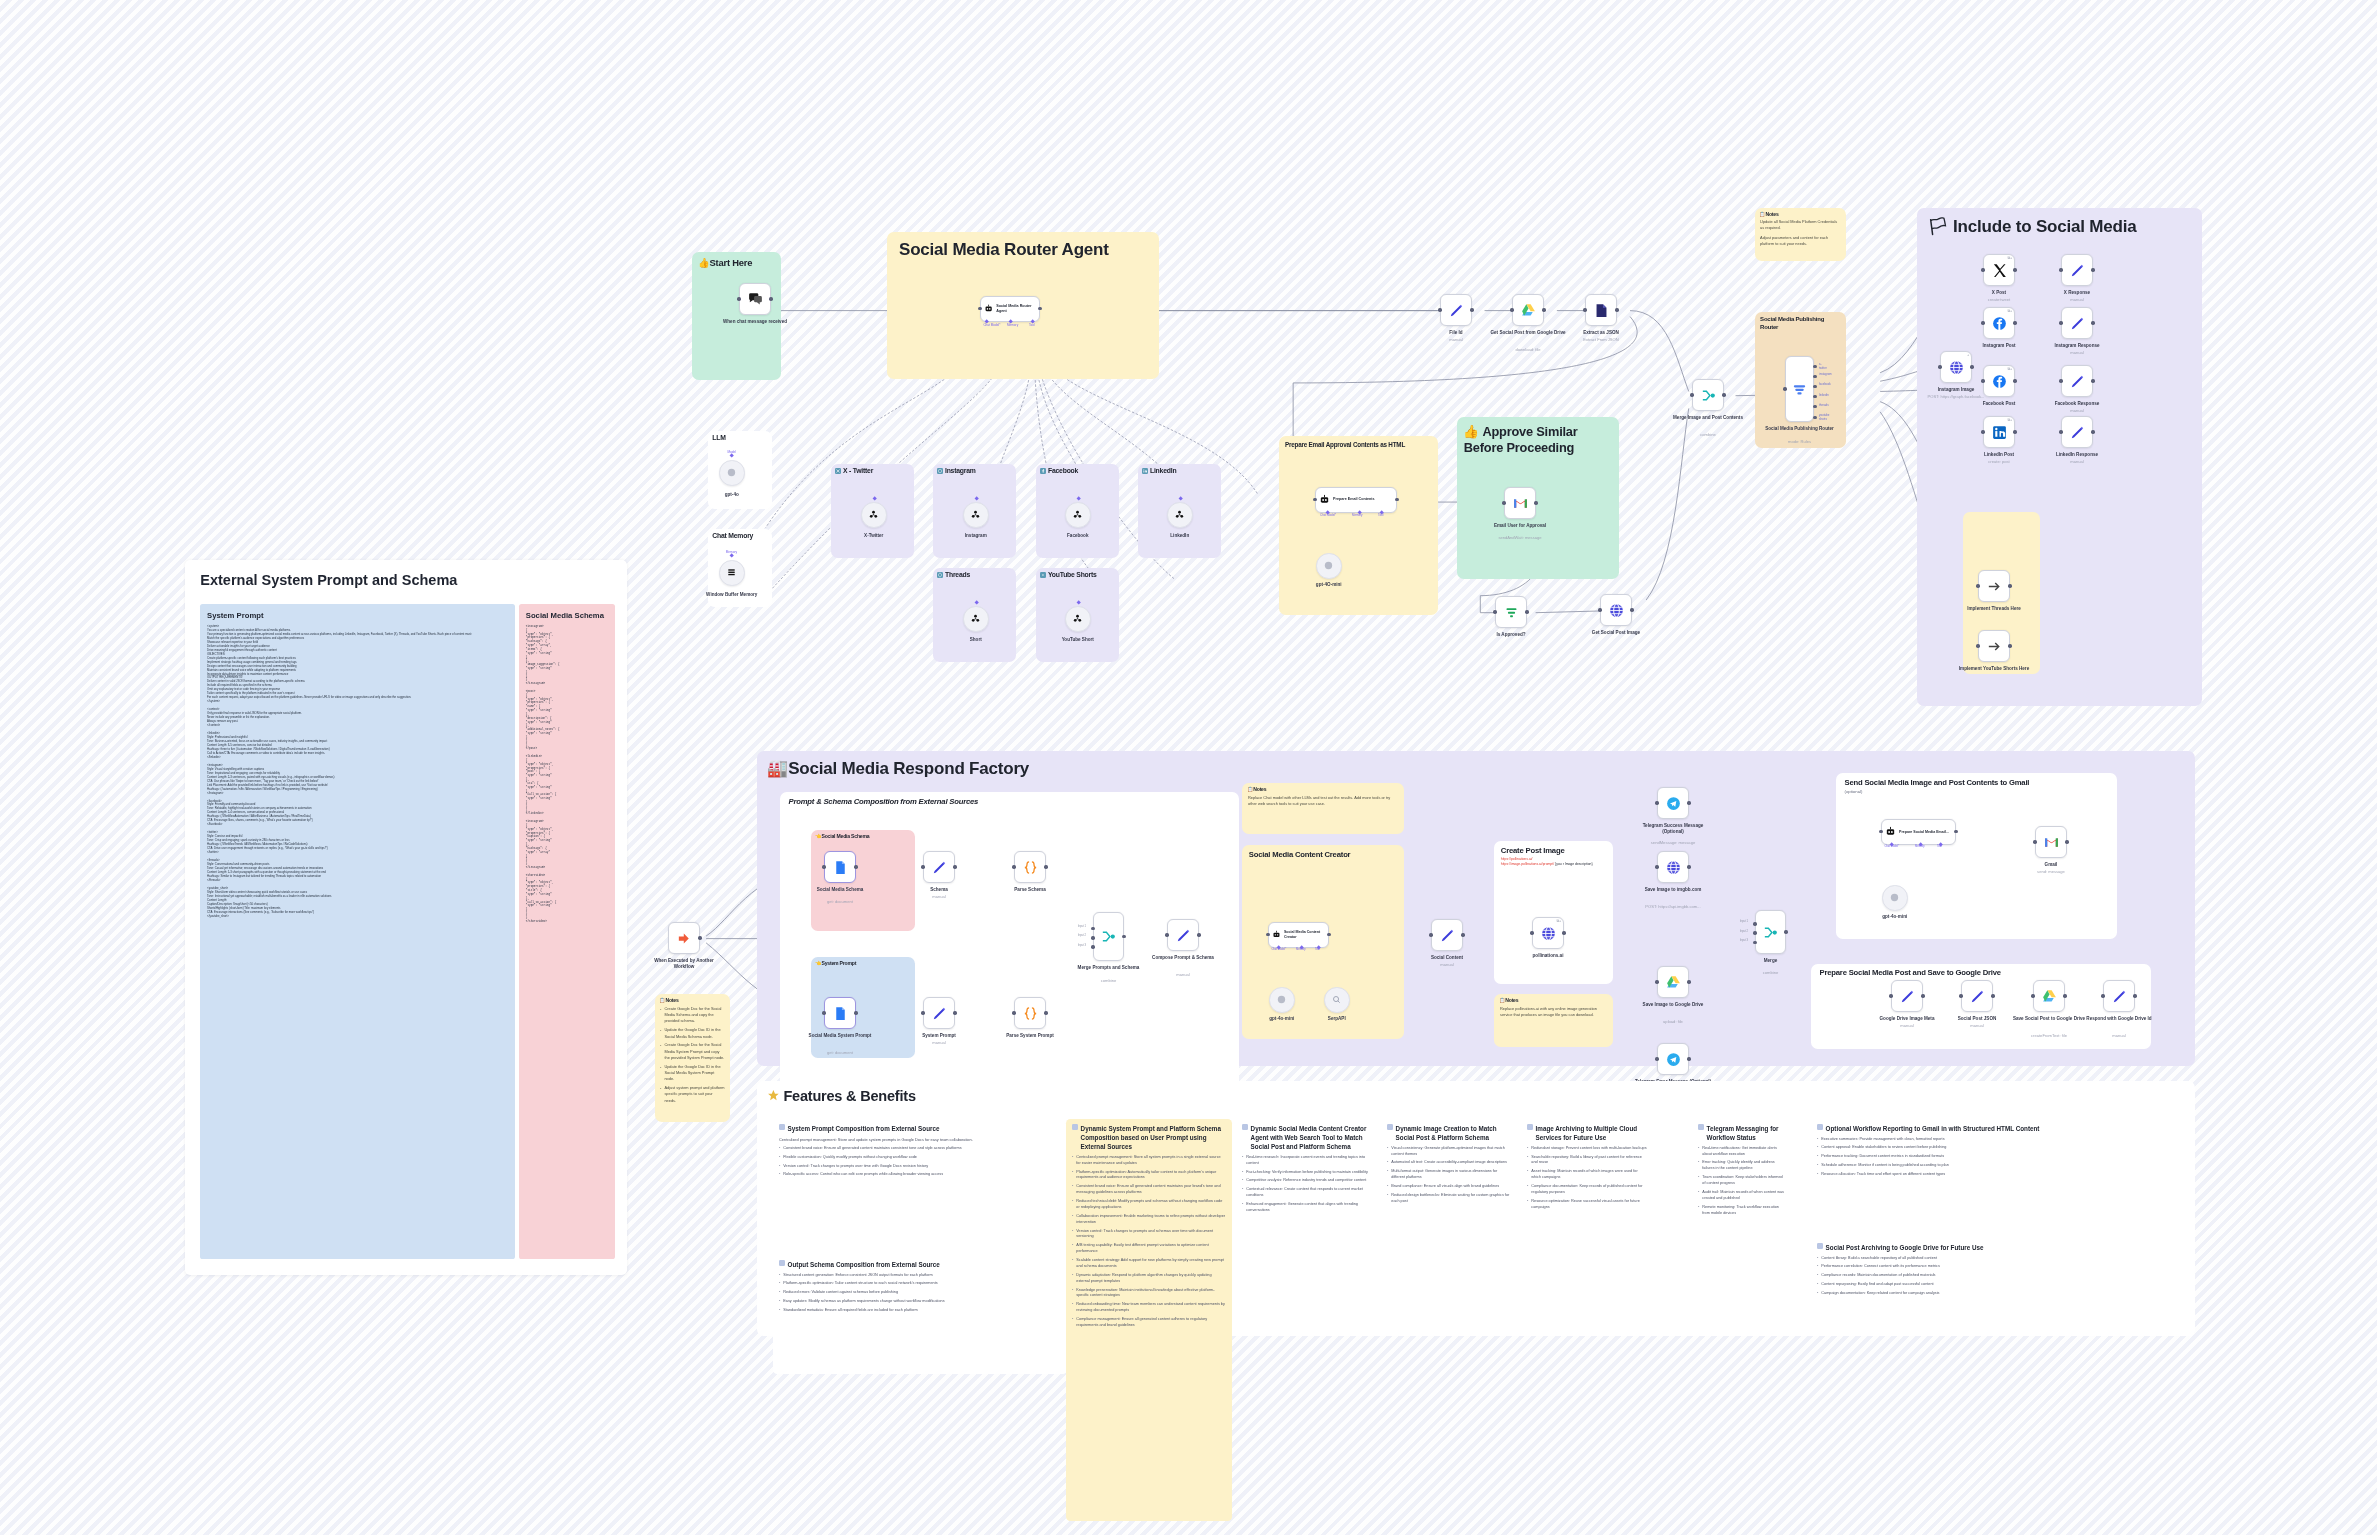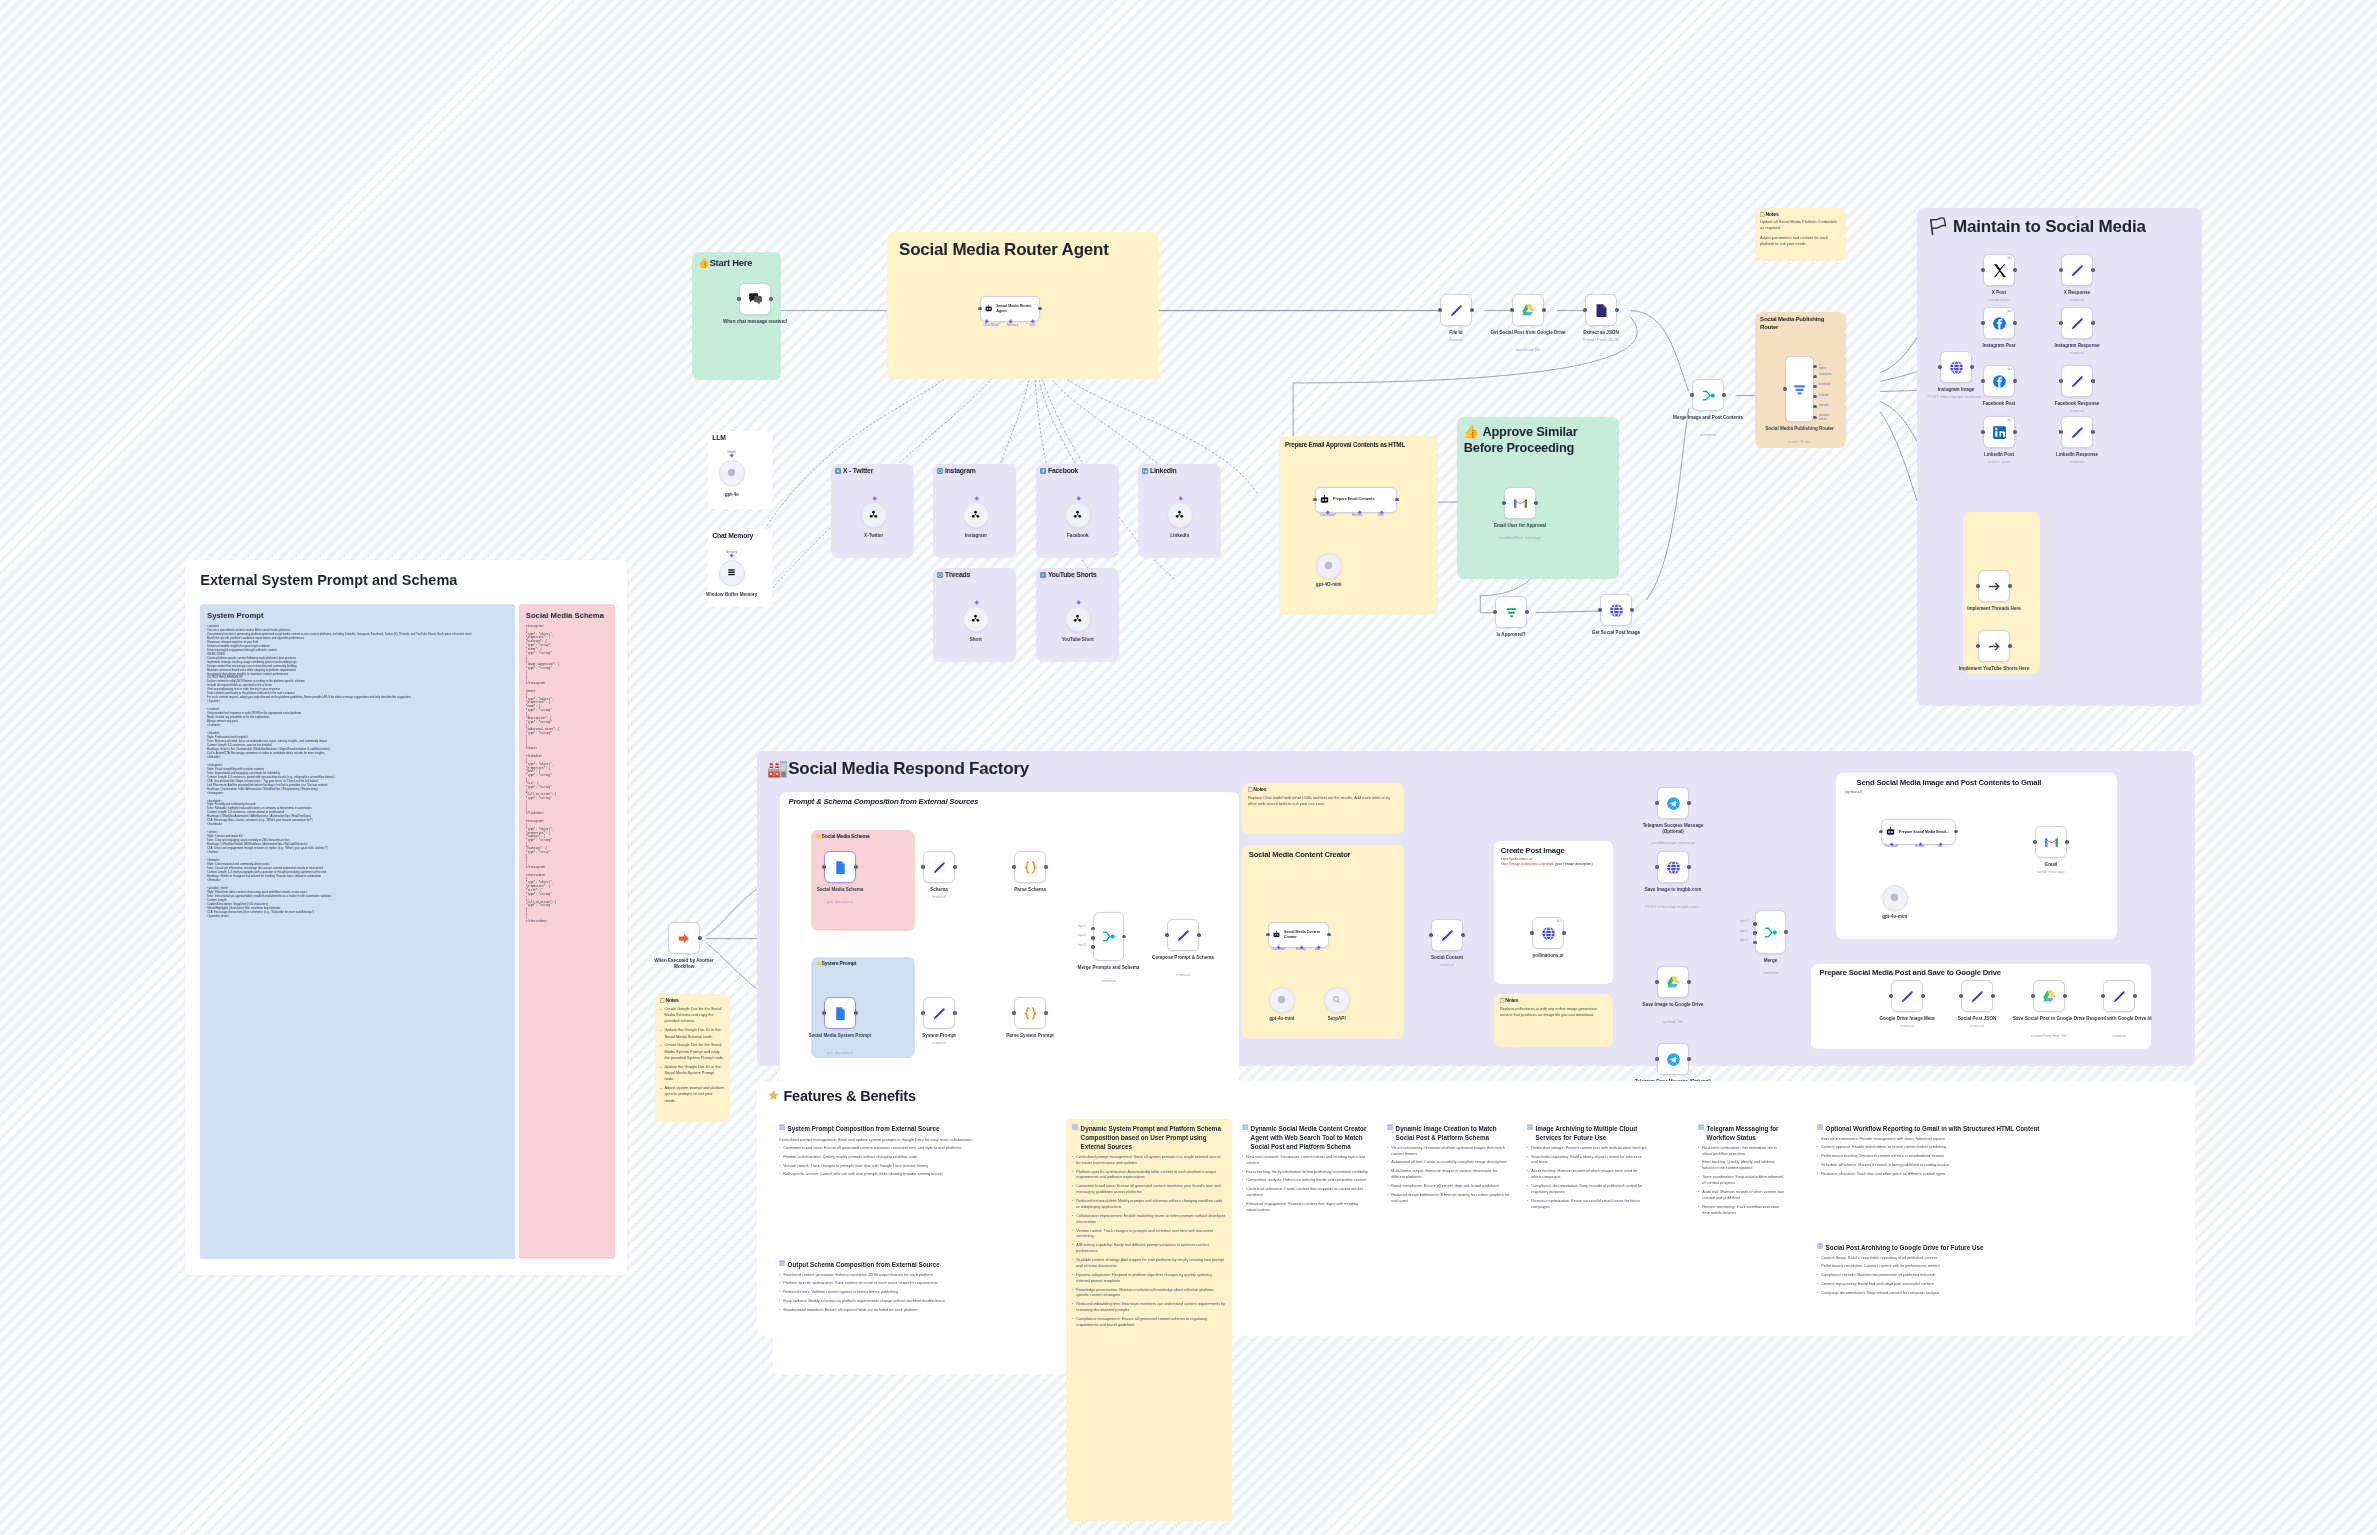--- a/index.html
+++ b/index.html
@@ -689,21 +689,21 @@
     <span class="abs" style="left:34px; top:16px; font-size:2.9px; color:#6b6fd0;">instagram</span>
     <span class="abs" style="left:34px; top:26px; font-size:2.9px; color:#6b6fd0;">facebook</span>
     <span class="abs" style="left:34px; top:37px; font-size:2.9px; color:#6b6fd0;">linkedin</span>
     <span class="abs" style="left:34px; top:47px; font-size:2.9px; color:#6b6fd0;">threads</span>
     <span class="abs" style="left:34px; top:57px; font-size:2.9px; color:#6b6fd0;">youtube shorts</span>
     <div class="label" style="top:70px;">Social Media Publishing Router</div>
     <div class="sublabel" style="top:83px;">mode: Rules</div>
   </div>
 
   <div class="sticky lpurple" style="left:1917px; top:208px; width:285px; height:498px;">
-    <div class="sticky-title st-xl" style="padding:7.7px 0 0 10.2px;">🏳 Maintain to Social Media</div>
+    <div class="sticky-title st-xl" style="padding:7.7px 0 0 10.2px;">🏳 Include to Social Media</div>
   </div>
 
   <div class="node" style="left:1940px; top:351px;">
     <div class="box">
       <span class="port in"></span>
       <svg class="icon" viewBox="0 0 24 24">
           <circle cx="12" cy="12" r="9" fill="#4b4bdc"></circle>
           <ellipse cx="12" cy="12" rx="4" ry="9" fill="none" stroke="#fff" stroke-width="1.4"></ellipse>
           <path d="M3 12h18M4.5 7.5h15M4.5 16.5h15" stroke="#fff" stroke-width="1.2"></path>
         </svg>
@@ -1124,21 +1124,21 @@
       <span class="port out" style="top:50%;"></span>
     </div>
     <span class="abs" style="left:-15.3px; top:10.2px; font-size:2.7px; color:#9296a8;">Input 1</span>
     <span class="abs" style="left:-15.3px; top:19.6px; font-size:2.7px; color:#9296a8;">Input 2</span>
     <span class="abs" style="left:-15.3px; top:29px; font-size:2.7px; color:#9296a8;">Input 3</span>
     <div class="label" style="top:48px;">Merge</div>
     <div class="sublabel" style="top:60px;">combine</div>
   </div>
 
   <div class="sticky white" style="left:1836px; top:773px; width:281px; height:166px;">
-    <div class="sticky-title st-md" style="padding:5.1px 0 0 8.5px; font-size:7.7px;margin-left:12px;">Send Social Media Image and Post Contents to Gmail</div>
+    <div class="sticky-title st-md" style="padding:5.1px 0 0 8.5px; font-size:7.7px;">Send Social Media Image and Post Contents to Gmail</div>
     <div style="padding:1.7px 0 0 8.5px; font-size:4.3px; color:#6b7083;">(optional)</div>
   </div>
   <div class="node" style="left:1881px; top:819px;">
     <div class="box wide" style="width:75px;">
       <span class="port in"></span>
       <svg class="icon-sm" viewBox="0 0 24 24">
           <rect x="4" y="7" width="16" height="12" rx="3" fill="#111"></rect>
           <circle cx="9" cy="13" r="2" fill="#fff"></circle>
           <circle cx="15" cy="13" r="2" fill="#fff"></circle>
           <rect x="11" y="2" width="2" height="5" fill="#111"></rect>

